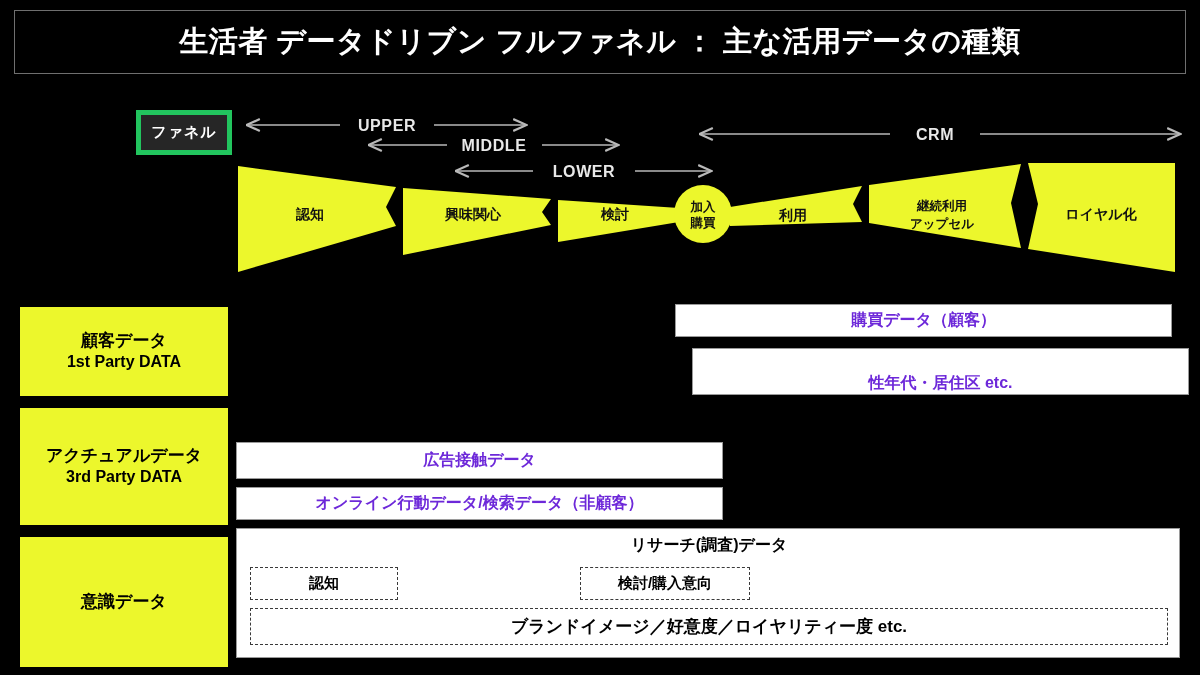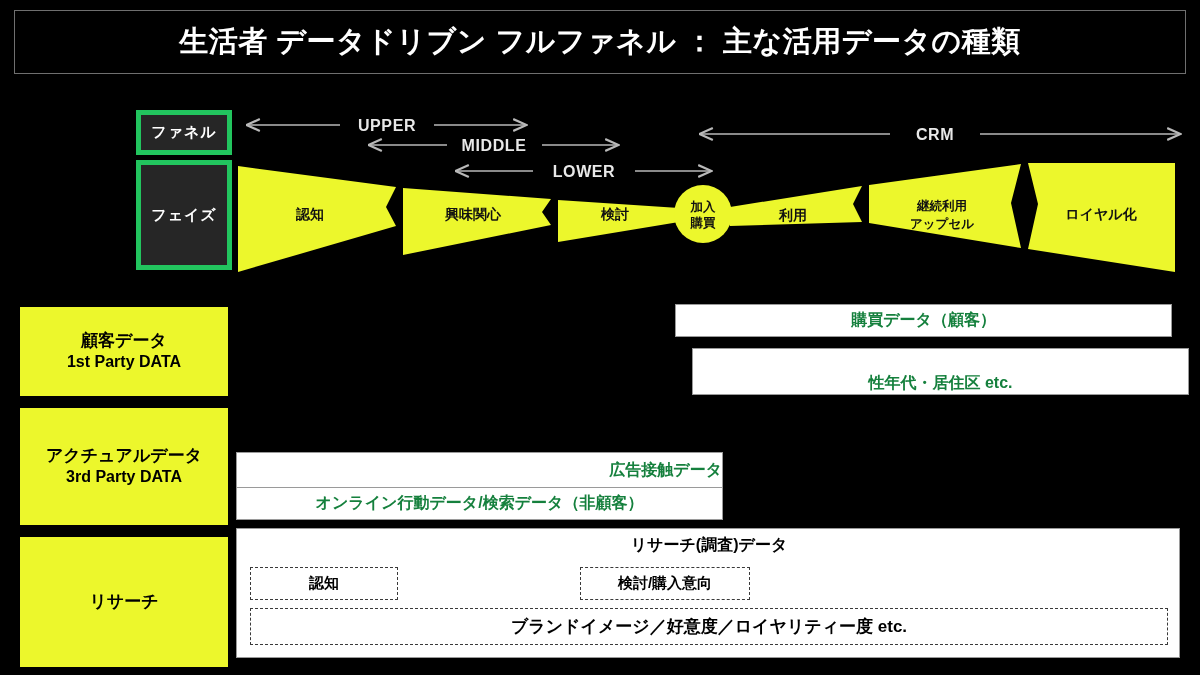--- a/index.html
+++ b/index.html
@@ -52,28 +52,28 @@
     display:flex;flex-direction:column;align-items:center;justify-content:center;
     font-weight:bold;box-sizing:border-box;text-align:center;line-height:1.3;margin-top:9px;
   }
   .ylabel .l1{font-size:17px;}
   .ylabel .l2{font-size:16px;}
   #y-first{left:20px;top:298px;width:208px;height:89px;}
   #y-third{left:20px;top:399px;width:208px;height:117px;}
   #y-awareness{left:20px;top:528px;width:208px;height:130px;}
 
   .wbar{
-    position:absolute;background:#fff;color:#15803d;
+    position:absolute;background:#fff;color:#6d28d9;
     border:1px solid #9a9a9a;box-sizing:border-box;
     display:flex;align-items:center;justify-content:center;
     font-weight:bold;font-size:16px;text-align:center;
   }
   #w-purchase{left:675px;top:304px;width:497px;height:33px;}
   #w-demo{left:692px;top:348px;width:497px;height:47px;align-items:flex-end;}
-  #w-adcontact{left:236px;top:452px;width:487px;height:37px;justify-content:flex-end;}
+  #w-adcontact{left:236px;top:442px;width:487px;height:37px;}
   #w-online{left:236px;top:487px;width:487px;height:33px;}
 
   
   #research-panel{
     position:absolute;left:236px;top:528px;width:944px;height:130px;
     background:#fff;border:1px solid #9a9a9a;box-sizing:border-box;
     color:#000;
   }
   #research-title{
     position:absolute;left:0;top:6px;width:944px;text-align:center;
@@ -93,23 +93,20 @@
 <body>
 
 <div class="stage">
 
   <div id="title-bar">
     <span id="title-text">生活者 データドリブン フルファネル ： 主な活用データの種類</span>
   </div>
 
   <div class="rowlabel" id="lbl-funnel">
     <span>ファネル</span>
-  </div>
-  <div class="rowlabel" id="lbl-phase">
-    <span>フェイズ</span>
   </div>
 
   <svg id="funnel-svg" viewBox="0 0 1200 180">
 
     <defs>
       <marker id="ahR" markerWidth="9" markerHeight="9" refX="8" refY="4.5" orient="auto">
         <path d="M0,0.8 L8.4,4.5 L0,8.2" fill="none" stroke="#b9b9b9" stroke-width="1.4"></path>
       </marker>
       <marker id="ahL" markerWidth="9" markerHeight="9" refX="1" refY="4.5" orient="auto">
         <path d="M8.4,0.8 L0,4.5 L8.4,8.2" fill="none" stroke="#b9b9b9" stroke-width="1.4"></path>
@@ -182,21 +179,21 @@
     <span class="l1">顧客データ</span>
     <span class="l2">1st Party DATA</span>
   </div>
 
   <div class="ylabel" id="y-third">
     <span class="l1">アクチュアルデータ</span>
     <span class="l2">3rd Party DATA</span>
   </div>
 
   <div class="ylabel" id="y-awareness">
-    <span class="l1">リサーチ</span>
+    <span class="l1">意識データ</span>
   </div>
 
   <div class="wbar" id="w-purchase">
     <span>購買データ（顧客）</span>
   </div>
   <div class="wbar" id="w-demo">
     <span>性年代・居住区 etc.</span>
   </div>
 
   <div class="wbar" id="w-adcontact">

